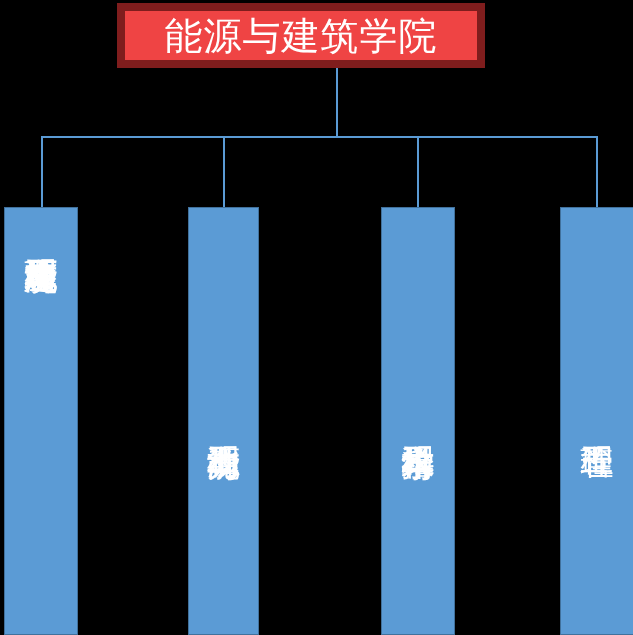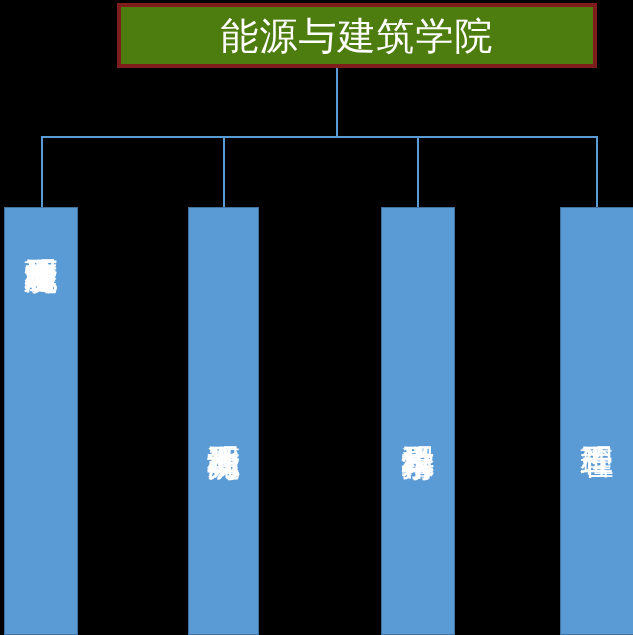--- a/index.html
+++ b/index.html
@@ -14,24 +14,24 @@
     background: #000000;
     overflow: hidden;
     font-family: "DejaVu Sans", "Liberation Sans", sans-serif;
   }
 
   
   .root-node {
     position: absolute;
     left: 117px;
     top: 3px;
-    width: 480px;
+    width: 368px;
     height: 65px;
-    background: #4d7c0f;
-    border: 4px solid #7f1d1d;
+    background: #ef4444;
+    border: 8px solid #7f1d1d;
     box-sizing: border-box;
     display: flex;
     align-items: center;
     justify-content: center;
   }
   .root-label {
     color: #FFFFFF;
     font-size: 38px;
     line-height: 1;
     letter-spacing: 1px;

